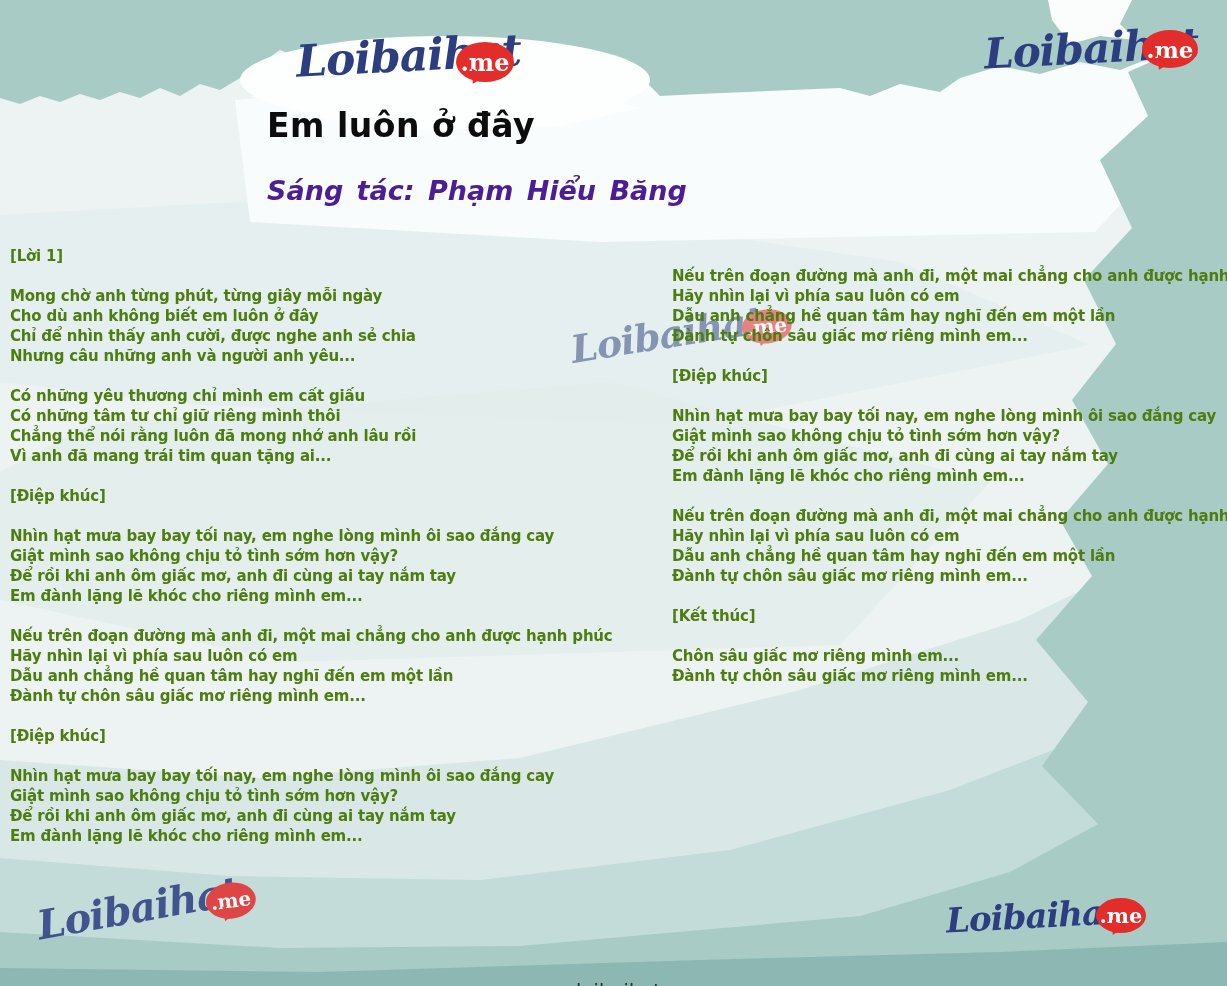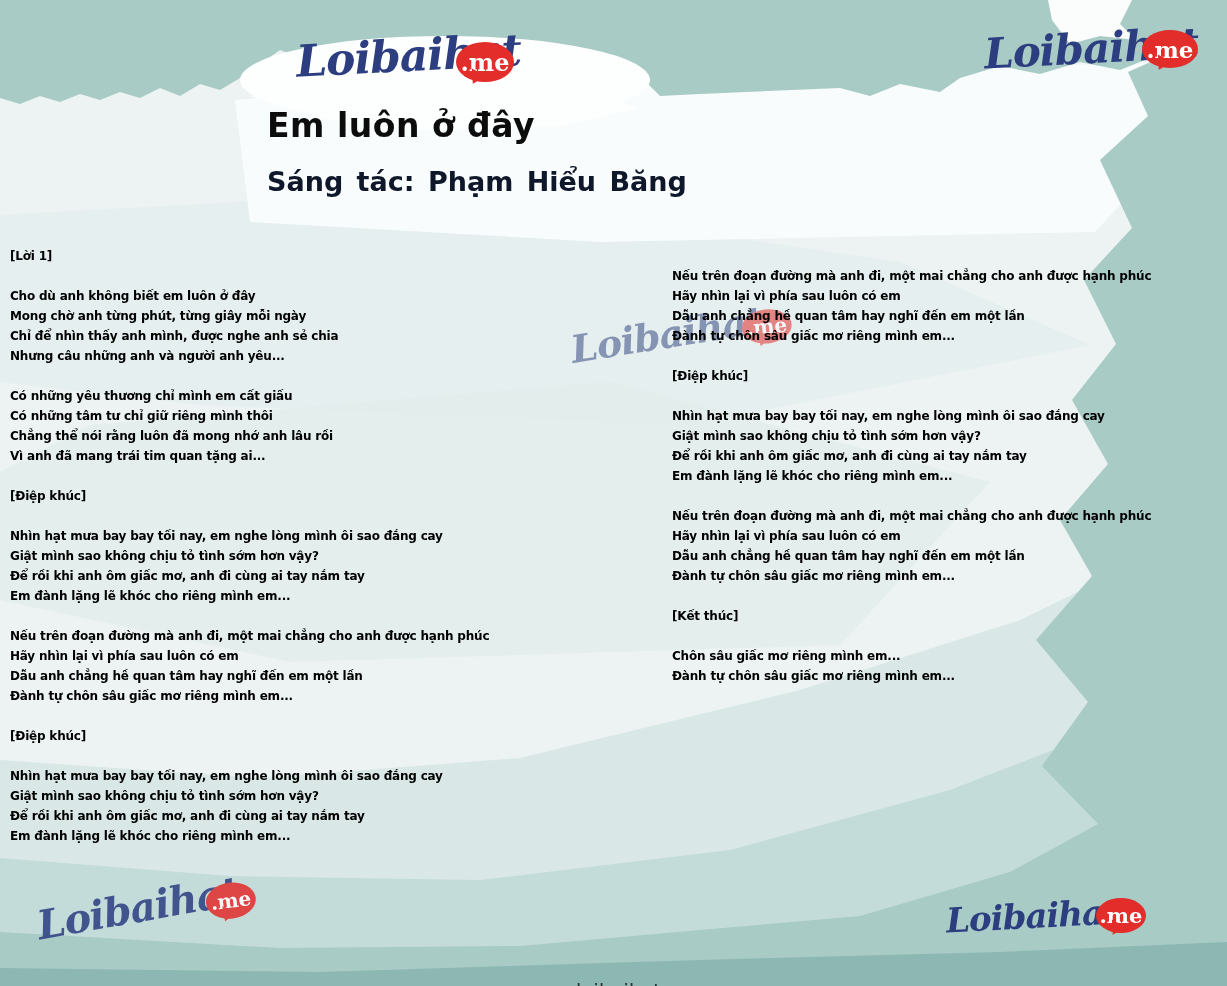--- a/index.html
+++ b/index.html
@@ -53,32 +53,32 @@
   .wm-bl .logo-script { font-size:40px; }
   .wm-bl .logo-bubble { left:170px; top:10px; width:50px; height:36px; font-size:20px; }
 
   
   .title {
     position:absolute; left:267px; top:106px; z-index:3;
     font-size:33px; font-weight:bold; color:#0c0c0c; letter-spacing:0.5px;
     white-space:nowrap;
   }
   .composer {
-    position:absolute; left:267px; top:166px; z-index:3;
-    font-size:27px; font-weight:bold; color:#0f172a;
+    position:absolute; left:267px; top:175px; z-index:3;
+    font-size:27px; font-weight:bold; font-style:italic; color:#4c1d95;
     white-space:nowrap; word-spacing:4px;
   }
 
   
   .col { position:absolute; z-index:3; }
   .col-left  { left:10px;  top:246px; }
   .col-right { left:672px; top:266px; }
   .section-header, .line {
-    font-size:12px; line-height:20px; font-weight:bold;
-    color:#000000; letter-spacing:-0.2px; white-space:nowrap;
+    font-size:15px; line-height:20px; font-weight:bold;
+    color:#4d7c0f; letter-spacing:-0.2px; white-space:nowrap;
   }
   .section-header { margin-bottom:20px; }
   .verse { margin-bottom:20px; }
 
   .footer-domain {
     position:absolute; left:576px; top:980px; z-index:3;
     font-size:19px; color:#273232; letter-spacing:0.3px;
   }
 </style>
 </head>
@@ -144,23 +144,23 @@
         <span>.me</span>
       </span>
   </div>
 
   <h1 class="title">Em luôn ở đây</h1>
   <h2 class="composer">Sáng tác: Phạm Hiểu Băng</h2>
 
   <div class="col col-left">
       <div class="section-header">[Lời 1]</div>
       <div class="verse">
+        <div class="line">Mong chờ anh từng phút, từng giây mỗi ngày</div>
         <div class="line">Cho dù anh không biết em luôn ở đây</div>
-        <div class="line">Mong chờ anh từng phút, từng giây mỗi ngày</div>
-        <div class="line">Chỉ để nhìn thấy anh mình, được nghe anh sẻ chia</div>
+        <div class="line">Chỉ để nhìn thấy anh cười, được nghe anh sẻ chia</div>
         <div class="line">Nhưng câu những anh và người anh yêu...</div>
       </div>
       <div class="verse">
         <div class="line">Có những yêu thương chỉ mình em cất giấu</div>
         <div class="line">Có những tâm tư chỉ giữ riêng mình thôi</div>
         <div class="line">Chẳng thể nói rằng luôn đã mong nhớ anh lâu rồi</div>
         <div class="line">Vì anh đã mang trái tim quan tặng ai...</div>
       </div>
       <div class="section-header">[Điệp khúc]</div>
       <div class="verse">

